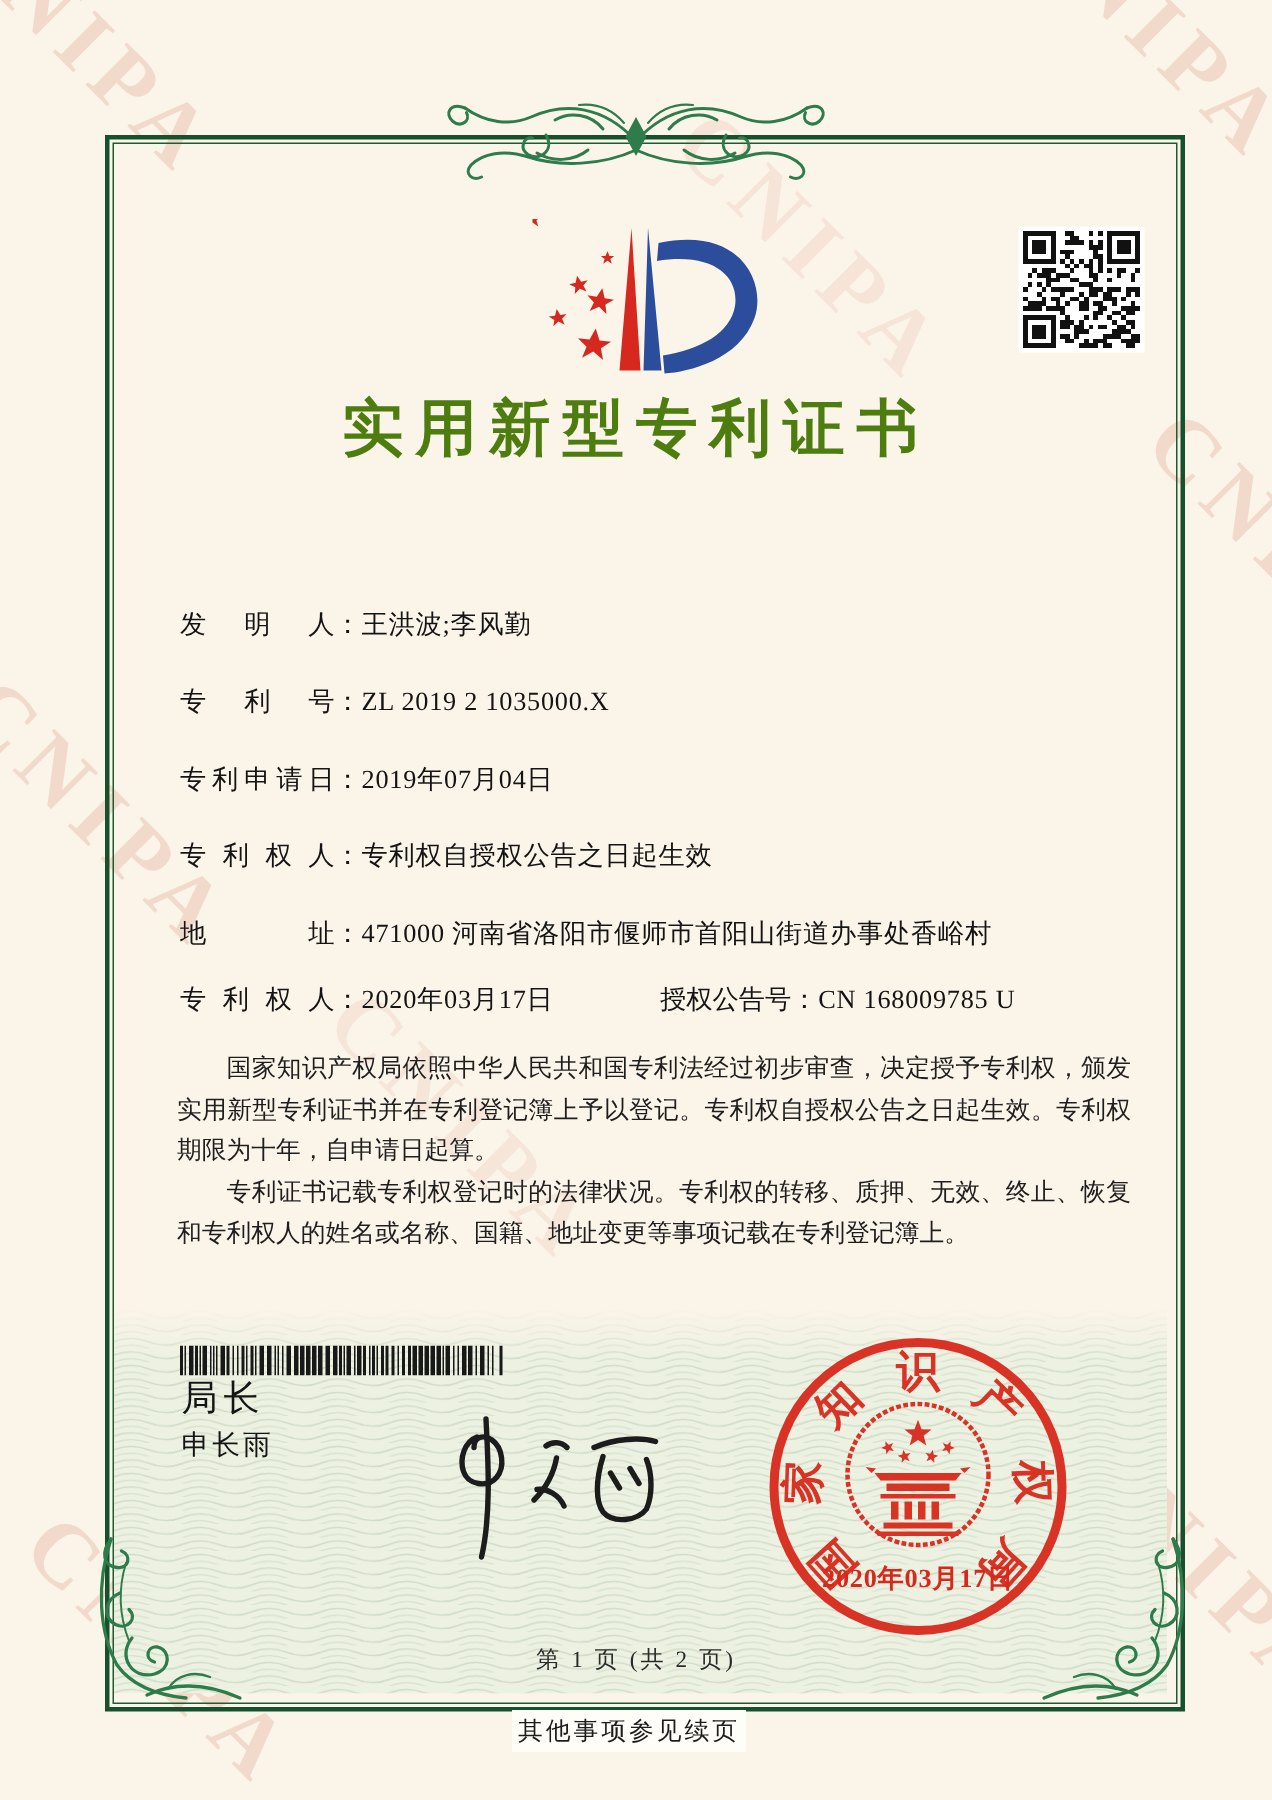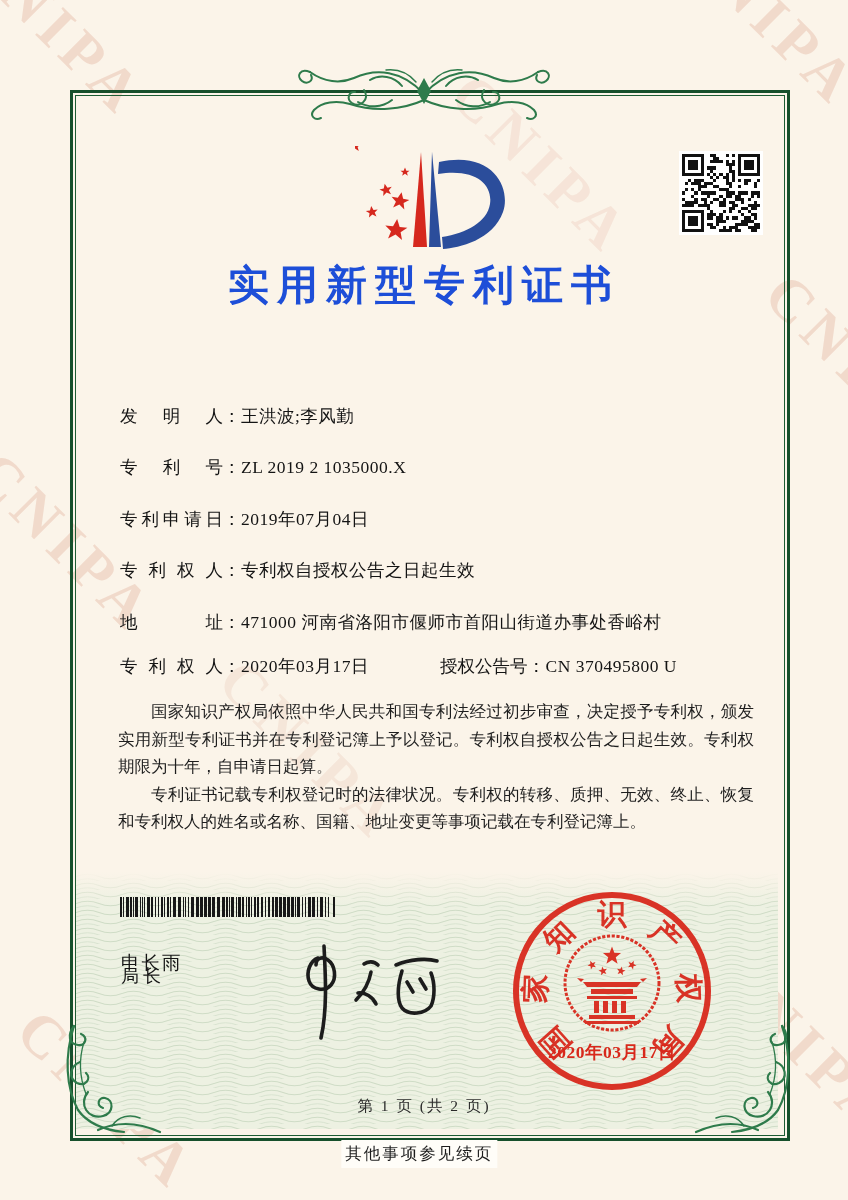--- a/index.html
+++ b/index.html
@@ -36,39 +36,39 @@
   .orn-bl{left:58px;top:1022px;}
   .orn-br{left:694px;top:1022px;transform:scaleX(-1);}
 
   
   .cert-no{position:absolute;left:120px;top:150px;font-size:17.5px;letter-spacing:1px;color:#1b1b1b;z-index:5;}
   .logo{position:absolute;left:355px;top:146px;z-index:5;}
   .qr{position:absolute;left:679px;top:151px;width:84px;height:84px;background:#fff;
       padding:3px;box-sizing:border-box;z-index:5;}
   .qr svg{display:block;width:78px;height:78px;}
   .title{position:absolute;left:0;right:0;top:258px;text-align:center;font-size:41px;
-         font-weight:700;letter-spacing:8px;color:#1d4ed8;z-index:5;}
+         font-weight:700;letter-spacing:8px;color:#4d7c0f;z-index:5;}
 
   
   .frow{position:absolute;left:120px;width:648px;font-size:17.5px;color:#141414;z-index:5;white-space:nowrap;}
   .frow.r0{top:352px;} .frow.r1{top:404px;} .frow.r2{top:455px;}
   .frow.r3{top:507px;} .frow.r4{top:558px;} .frow.r5{top:610px;} .frow.r6{top:654px;}
   .flabel{display:inline-block;width:103px;text-align:justify;text-align-last:justify;vertical-align:top;}
   .fcolon{display:inline-block;width:18px;}
   .fvalue{letter-spacing:0.5px;}
   .fpair2{position:absolute;left:320px;top:0;}
 
   
   .body-text{position:absolute;left:118px;top:698px;width:636px;font-size:16.5px;
              line-height:27.6px;color:#1e1e1e;z-index:5;text-align:justify;}
   .body-text p{margin:0;text-indent:2em;}
 
   
   .barcode{position:absolute;left:120px;top:897px;z-index:5;}
-  .signer-title{position:absolute;left:121px;top:964px;font-size:18px;letter-spacing:4px;color:#151515;z-index:5;}
+  .signer-title{position:absolute;left:121px;top:916px;font-size:24px;letter-spacing:4px;color:#151515;z-index:5;}
   .signer-name{position:absolute;left:121px;top:950px;font-size:18.5px;letter-spacing:2px;color:#151515;z-index:5;}
   .signature{position:absolute;left:288px;top:942px;z-index:5;}
 
   .seal{position:absolute;left:510px;top:889px;width:204px;height:204px;z-index:6;opacity:0.94;}
   .seal-ring{position:absolute;inset:3px;border:6.5px solid #d8281b;border-radius:50%;}
   .seal-char{position:absolute;left:50%;top:50%;font-size:29px;font-weight:700;color:#d8281b;
              font-family:"Liberation Serif","DejaVu Serif",serif;}
   .emblem{position:absolute;left:42px;top:34px;}
   .seal-date{position:absolute;left:510px;top:1040px;width:204px;text-align:center;font-size:17.5px;
              font-weight:700;color:#d8281b;z-index:7;letter-spacing:0.5px;}
@@ -388,21 +388,21 @@
     <span class="flabel">专利申请日</span><span class="fcolon">：</span><span class="fvalue">2019年07月04日</span>
   </div>
   <div class="frow r4">
     <span class="flabel">专利权人</span><span class="fcolon">：</span><span class="fvalue">专利权自授权公告之日起生效</span>
   </div>
   <div class="frow r5">
     <span class="flabel">地址</span><span class="fcolon">：</span><span class="fvalue">471000 河南省洛阳市偃师市首阳山街道办事处香峪村</span>
   </div>
   <div class="frow r6">
     <span class="flabel">专利权人</span><span class="fcolon">：</span><span class="fvalue">2020年03月17日</span>
-    <span class="fpair2"><span>授权公告号</span><span class="fcolon">：</span><span class="fvalue">CN 370495800 U</span></span>
+    <span class="fpair2"><span>授权公告号</span><span class="fcolon">：</span><span class="fvalue">CN 168009785 U</span></span>
   </div>
 
   <div class="body-text">
     <p>国家知识产权局依照中华人民共和国专利法经过初步审查，决定授予专利权，颁发实用新型专利证书并在专利登记簿上予以登记。专利权自授权公告之日起生效。专利权期限为十年，自申请日起算。</p>
     <p>专利证书记载专利权登记时的法律状况。专利权的转移、质押、无效、终止、恢复和专利权人的姓名或名称、国籍、地址变更等事项记载在专利登记簿上。</p>
   </div>
 
   <div class="barcode">
     <svg id="bar-svg" width="216" height="20">
         <rect x="0" y="0" width="2" height="20" fill="#181818"></rect>

